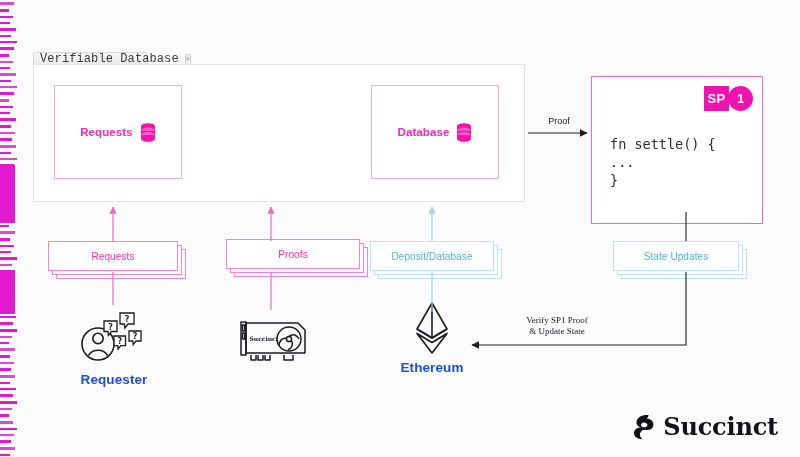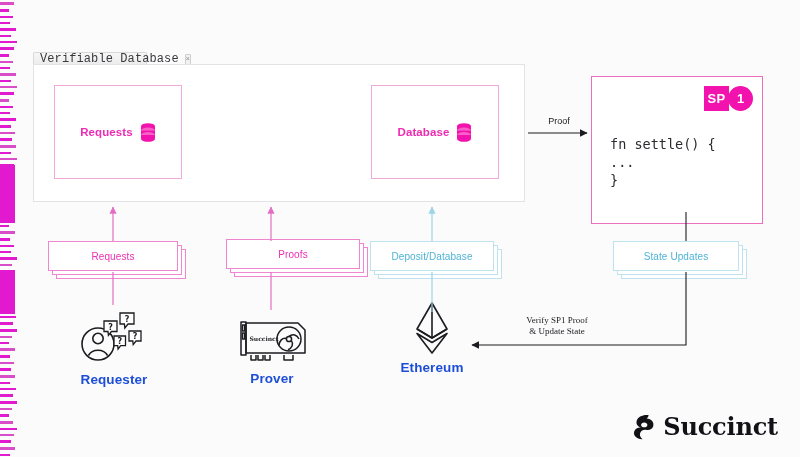--- a/index.html
+++ b/index.html
@@ -352,21 +352,20 @@
         <path d="M19,40 v5 h5 v-5"></path>
         <path d="M26,40 v5 h5 v-5"></path>
         <path d="M33,40 v5 h5 v-5"></path>
         <path d="M52,40 v5 h9 v-5"></path>
         <circle cx="57" cy="24" r="12"></circle>
         <circle cx="57" cy="24" r="2.6"></circle>
         <path d="M57,21.4 C61,18 65,20 67,24 M59.2,25.4 C62,29 60,33 56,34.8 M54.6,23.4 C50,22.4 47.5,26 47,30.4"></path>
       </g>
       <text x="32" y="26" font-family="DejaVu Serif, serif" font-size="6" font-weight="bold" fill="#1c1c20" text-anchor="middle">Succinct</text>
     </svg>
-    <div class="cap">Prover</div>
   </div>
 
   <div class="actor" style="left:378px;top:300px;width:108px;">
     <svg width="46" height="56" viewBox="0 0 46 56" style="margin:0 auto;">
       <g fill="none" stroke="#1c1c20" stroke-width="1.6" stroke-linejoin="round">
         <path d="M23,3 L38,29 L23,38 L8,29 Z"></path>
         <path d="M8,29 L23,38 L38,29"></path>
         <path d="M23,3 L23,38"></path>
         <path d="M8,33.5 L23,53 L38,33.5 L23,42.5 Z"></path>
       </g>

